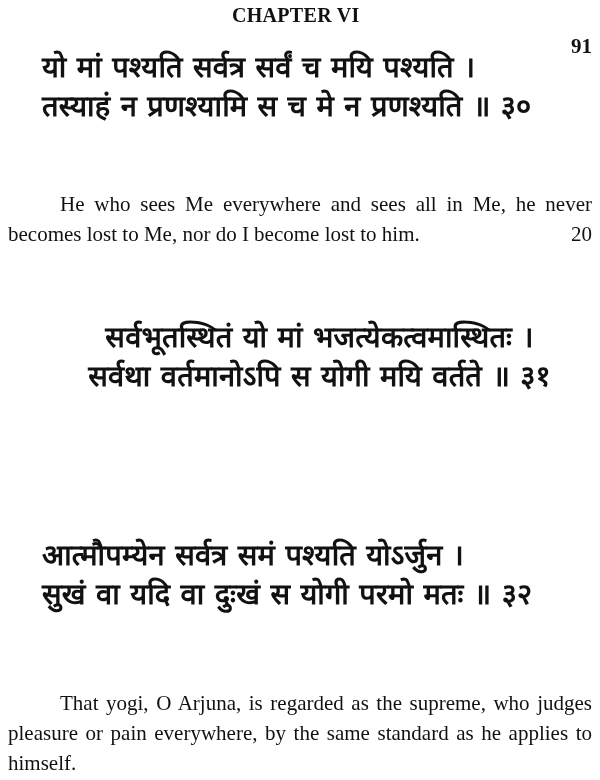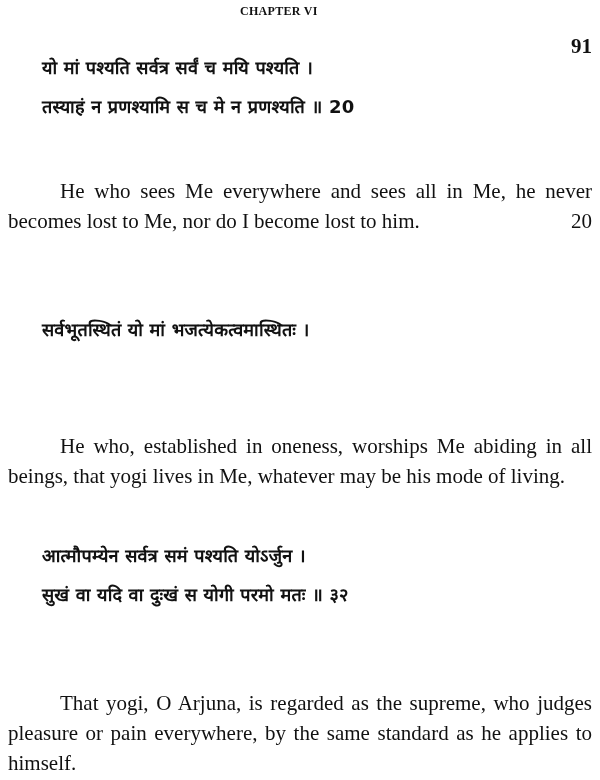--- a/index.html
+++ b/index.html
@@ -17,90 +17,91 @@
     }
     .running-head {
       position: absolute;
       top: 4px;
       left: 0;
       width: 600px;
       height: 22px;
     }
     .chapter-title {
       position: absolute;
-      left: 240px;
+      left: 232px;
       top: 0;
-      font-size: 12px;
+      font-size: 20px;
       font-weight: bold;
       letter-spacing: 0.3px;
     }
     .page-number {
       position: absolute;
       right: 8px;
       top: -2px;
       font-size: 21px;
       font-weight: bold;
       margin-top: 32px;
     }
     .verse-block {
       position: absolute;
       left: 42px;
       width: 555px;
     }
     .verse-line {
       font-family: "DejaVu Sans", sans-serif;
       font-weight: bold;
-      font-size: 18px;
+      font-size: 29px;
       line-height: 39px;
       white-space: nowrap;
       letter-spacing: 0.2px;
     }
     .translation {
       position: absolute;
       left: 8px;
       width: 584px;
       font-size: 21px;
       line-height: 30px;
       text-align: justify;
     }
     .translation p {
       margin: 0;
       text-indent: 52px;
     }
     .translation .verse-num {
       float: right;
     }
     .v30 { top: 48px; }
-    .t30 { top: 176px; }
-    .v31 { top: 310px; }
+    .t30 { top: 189px; }
+    .v31 { top: 318px; text-align: center; }
     .t31 { top: 431px; }
     .v32 { top: 536px; }
     .t32 { top: 688px; }
   </style>
 </head>
 <body>
 
 <div class="running-head">
   <span class="chapter-title">CHAPTER VI</span>
   <span class="page-number">91</span>
 </div>
 
 <div class="verse-block v30">
   <div class="verse-line">यो मां पश्यति सर्वत्र  सर्वं च मयि पश्यति ।</div>
-  <div class="verse-line">तस्याहं न प्रणश्यामि  स च मे न प्रणश्यति ॥ 20</div>
+  <div class="verse-line">तस्याहं न प्रणश्यामि  स च मे न प्रणश्यति ॥ ३०</div>
 </div>
 <div class="translation t30">
   <p><span>He who sees Me everywhere and sees all in Me, he never becomes lost to Me, nor do I become lost to him.</span> <span class="verse-num">20</span></p>
 </div>
 
 <div class="verse-block v31">
   <div class="verse-line">सर्वभूतस्थितं यो मां  भजत्येकत्वमास्थितः ।</div>
+  <div class="verse-line">सर्वथा वर्तमानोऽपि  स योगी मयि वर्तते ॥ ३१</div>
 </div>
 <div class="translation t31">
-  <p><span>He who, established in oneness, worships Me abiding in all beings, that yogi lives in Me, whatever may be his mode of living.</span> </p>
+  <p> </p>
 </div>
 
 <div class="verse-block v32">
   <div class="verse-line">आत्मौपम्येन सर्वत्र  समं पश्यति योऽर्जुन ।</div>
   <div class="verse-line">सुखं वा यदि वा दुःखं  स योगी परमो मतः ॥ ३२</div>
 </div>
 <div class="translation t32">
   <p><span>That yogi, O Arjuna, is regarded as the supreme, who judges pleasure or pain everywhere, by the same standard as he applies to himself.</span> </p>
 </div>
 

